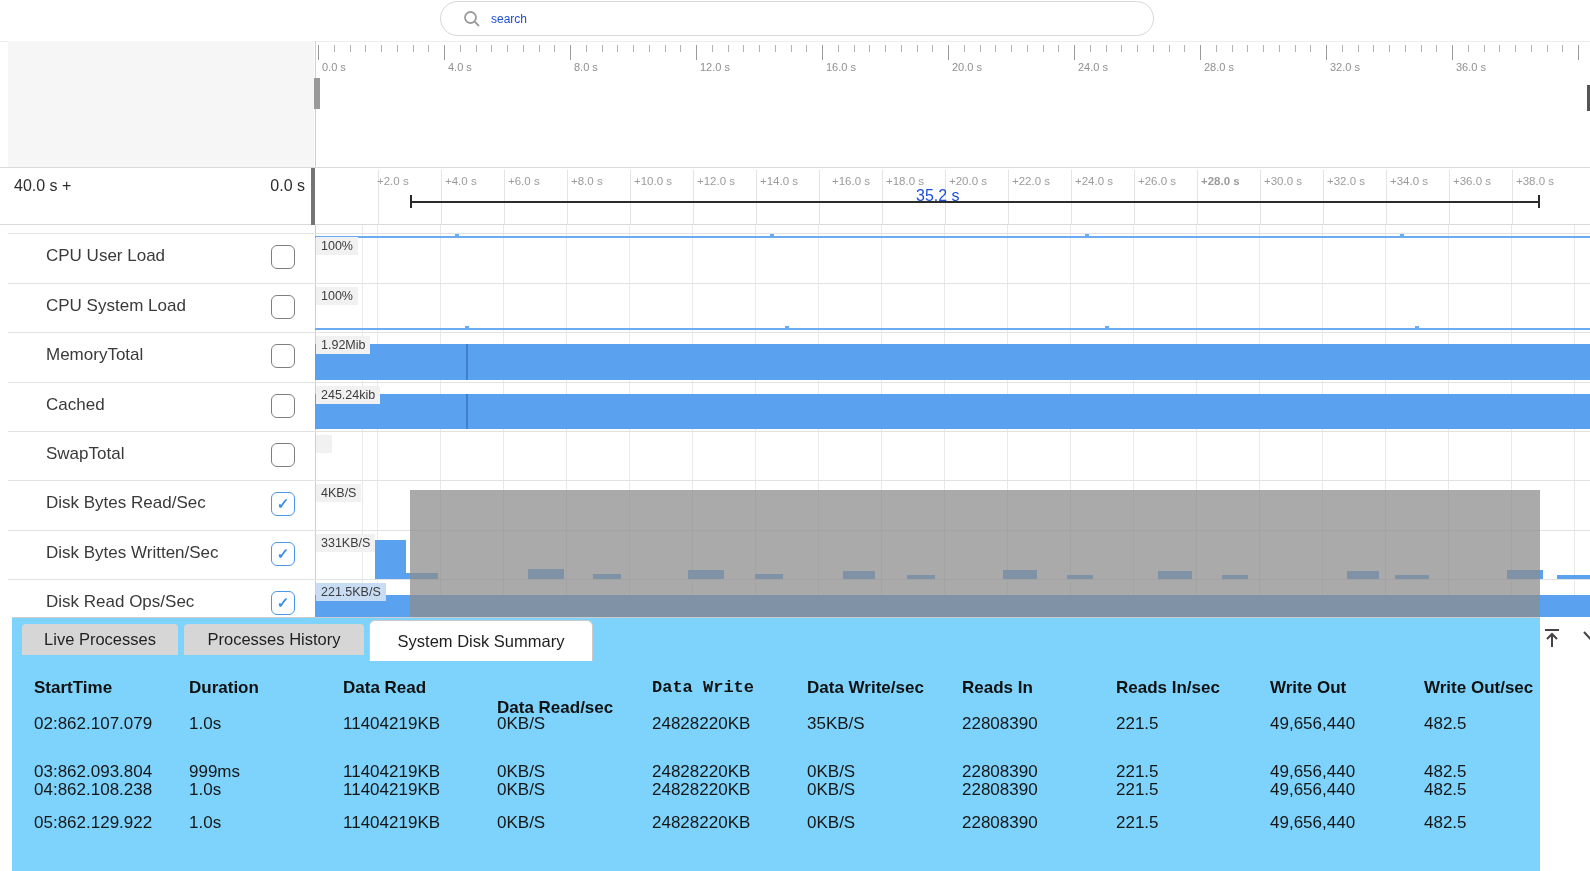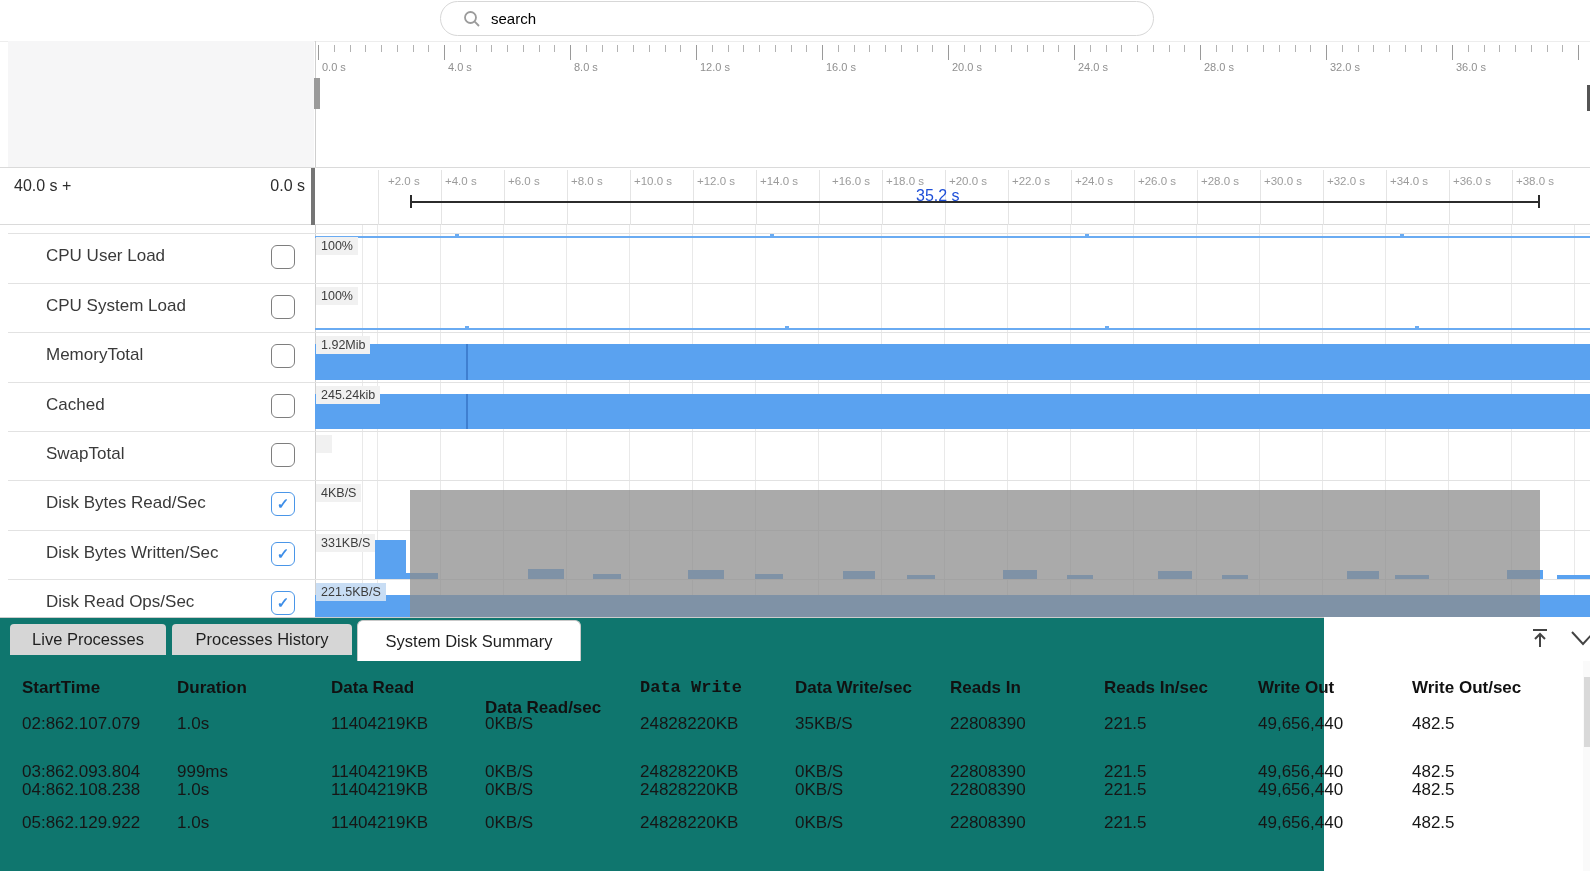--- a/index.html
+++ b/index.html
@@ -4,21 +4,21 @@
 <style>
   html,body{margin:0;padding:0;background:#fff;}
   #app{position:relative;width:1590px;height:871px;overflow:hidden;background:#fff;
        font-family:"Liberation Sans",sans-serif;color:#2b2b2b;}
   .abs{position:absolute;}
 
   
   #toolbar{left:0;top:0;width:1590px;height:41px;background:#fff;border-bottom:1px solid #ededed;}
   #searchbox{left:440px;top:1px;width:714px;height:35px;border:1px solid #d7d7d7;border-radius:19px;
              background:#fff;display:flex;align-items:center;padding-left:22px;box-sizing:border-box;}
-  #searchbox .ph{color:#000000;font-size:15px;margin-left:10px;}
+  #searchbox .ph{color:#1d4ed8;font-size:12px;margin-left:10px;}
 
   
   #left-panel{left:8px;top:41px;width:306px;height:126px;background:#f6f6f7;}
   #vdivider{left:315px;top:41px;width:1px;height:576px;background:#cfcfcf;}
   #left-scroll-handle{left:314px;top:78px;width:6px;height:31px;background:#9a9a9a;}
   #right-scroll-handle{left:1587px;top:85px;width:3px;height:26px;background:#555;}
 
   
   #ruler-top{left:315px;top:41px;width:1275px;height:40px;overflow:hidden;}
   .tick{position:absolute;top:4px;width:1px;background:#b3b3b3;}
@@ -49,21 +49,21 @@
   .chip{position:absolute;left:1px;background:#f1f1f1;color:#3c3c3c;font-size:12.5px;
         padding:2px 5px;min-width:6px;min-height:14px;white-space:nowrap;z-index:7;}
   .chip.blue{background:#c8ddf4;}
   .bar{position:absolute;background:#5aa2f0;}
   .bar-darkline{position:absolute;width:2px;background:#3f7fd0;}
   .spark{position:absolute;left:0;width:1275px;height:2px;background:#6aabf2;}
   .spark-bump{position:absolute;width:4px;height:2px;background:#6aabf2;}
   #gray-overlay{left:410px;top:490px;width:1130px;height:127px;background:rgba(140,140,140,0.74);z-index:5;}
 
   
-  #bottom-panel{left:0;top:617px;width:1324px;height:254px;background:#0f766e;border-top:1px solid #cccccc;box-sizing:border-box;}
+  #bottom-panel{left:12px;top:617px;width:1528px;height:254px;background:#7dd3fc;border-top:1px solid #cccccc;box-sizing:border-box;}
   .tab{position:absolute;top:6px;height:31px;background:#d6d6d6;border-radius:4px 4px 0 0;
        display:flex;align-items:center;justify-content:center;font-size:16.5px;color:#1f1f1f;cursor:default;}
   .tab.active{top:2px;height:41px;background:#fff;border:1px solid #c9c9c9;border-bottom:none;
               border-radius:6px 6px 0 0;z-index:3;box-sizing:border-box;}
   #panel-icons{left:1520px;top:8px;width:70px;height:26px;}
 
   .th{position:absolute;top:0;font-size:17px;font-weight:bold;color:#111;white-space:nowrap;}
   .td{position:absolute;font-size:17px;color:#161616;white-space:nowrap;}
   #table-scrollbar{left:1583px;top:660px;width:7px;height:211px;background:#fafafa;}
   #table-scroll-thumb{left:1584px;top:676px;width:6px;height:70px;background:#d9d9d9;}
@@ -181,21 +181,21 @@
       <div class="tick" style="left: 1247.25px; height: 7px;"></div>
       <div class="tick major" style="left: 1263px; height: 15px;"></div>
     </div>
 
   <div class="abs" id="offset-row">
     <div class="abs" id="range-label">40.0 s +</div>
     <div class="abs" id="offset-label">0.0 s</div>
     <div class="abs" id="offset-divider"></div>
     <div class="abs" id="offset-cols" style="left:315px;top:0;width:1275px;height:57px;overflow:hidden;">
         <div class="ocol" style="left: 63px;"></div>
-        <div class="olabel" style="left: 73px;">+2.0 s</div>
+        <div class="olabel" style="left: 62px;">+2.0 s</div>
         <div class="ocol" style="left: 126px;"></div>
         <div class="olabel" style="left: 130px;">+4.0 s</div>
         <div class="ocol" style="left: 189px;"></div>
         <div class="olabel" style="left: 193px;">+6.0 s</div>
         <div class="ocol" style="left: 252px;"></div>
         <div class="olabel" style="left: 256px;">+8.0 s</div>
         <div class="ocol" style="left: 315px;"></div>
         <div class="olabel" style="left: 319px;">+10.0 s</div>
         <div class="ocol" style="left: 378px;"></div>
         <div class="olabel" style="left: 382px;">+12.0 s</div>
@@ -207,21 +207,21 @@
         <div class="olabel" style="left: 571px;">+18.0 s</div>
         <div class="ocol" style="left: 630px;"></div>
         <div class="olabel" style="left: 634px;">+20.0 s</div>
         <div class="ocol" style="left: 693px;"></div>
         <div class="olabel" style="left: 697px;">+22.0 s</div>
         <div class="ocol" style="left: 756px;"></div>
         <div class="olabel" style="left: 760px;">+24.0 s</div>
         <div class="ocol" style="left: 819px;"></div>
         <div class="olabel" style="left: 823px;">+26.0 s</div>
         <div class="ocol" style="left: 882px;"></div>
-        <div class="olabel" style="left: 886px;">+28.0 s</div>
+        <div class="olabel" style="left: 886px; font-weight: bold;">+28.0 s</div>
         <div class="ocol" style="left: 945px;"></div>
         <div class="olabel" style="left: 949px;">+30.0 s</div>
         <div class="ocol" style="left: 1008px;"></div>
         <div class="olabel" style="left: 1012px;">+32.0 s</div>
         <div class="ocol" style="left: 1071px;"></div>
         <div class="olabel" style="left: 1075px;">+34.0 s</div>
         <div class="ocol" style="left: 1134px;"></div>
         <div class="olabel" style="left: 1138px;">+36.0 s</div>
         <div class="ocol" style="left: 1197px;"></div>
         <div class="olabel" style="left: 1201px;">+38.0 s</div>

